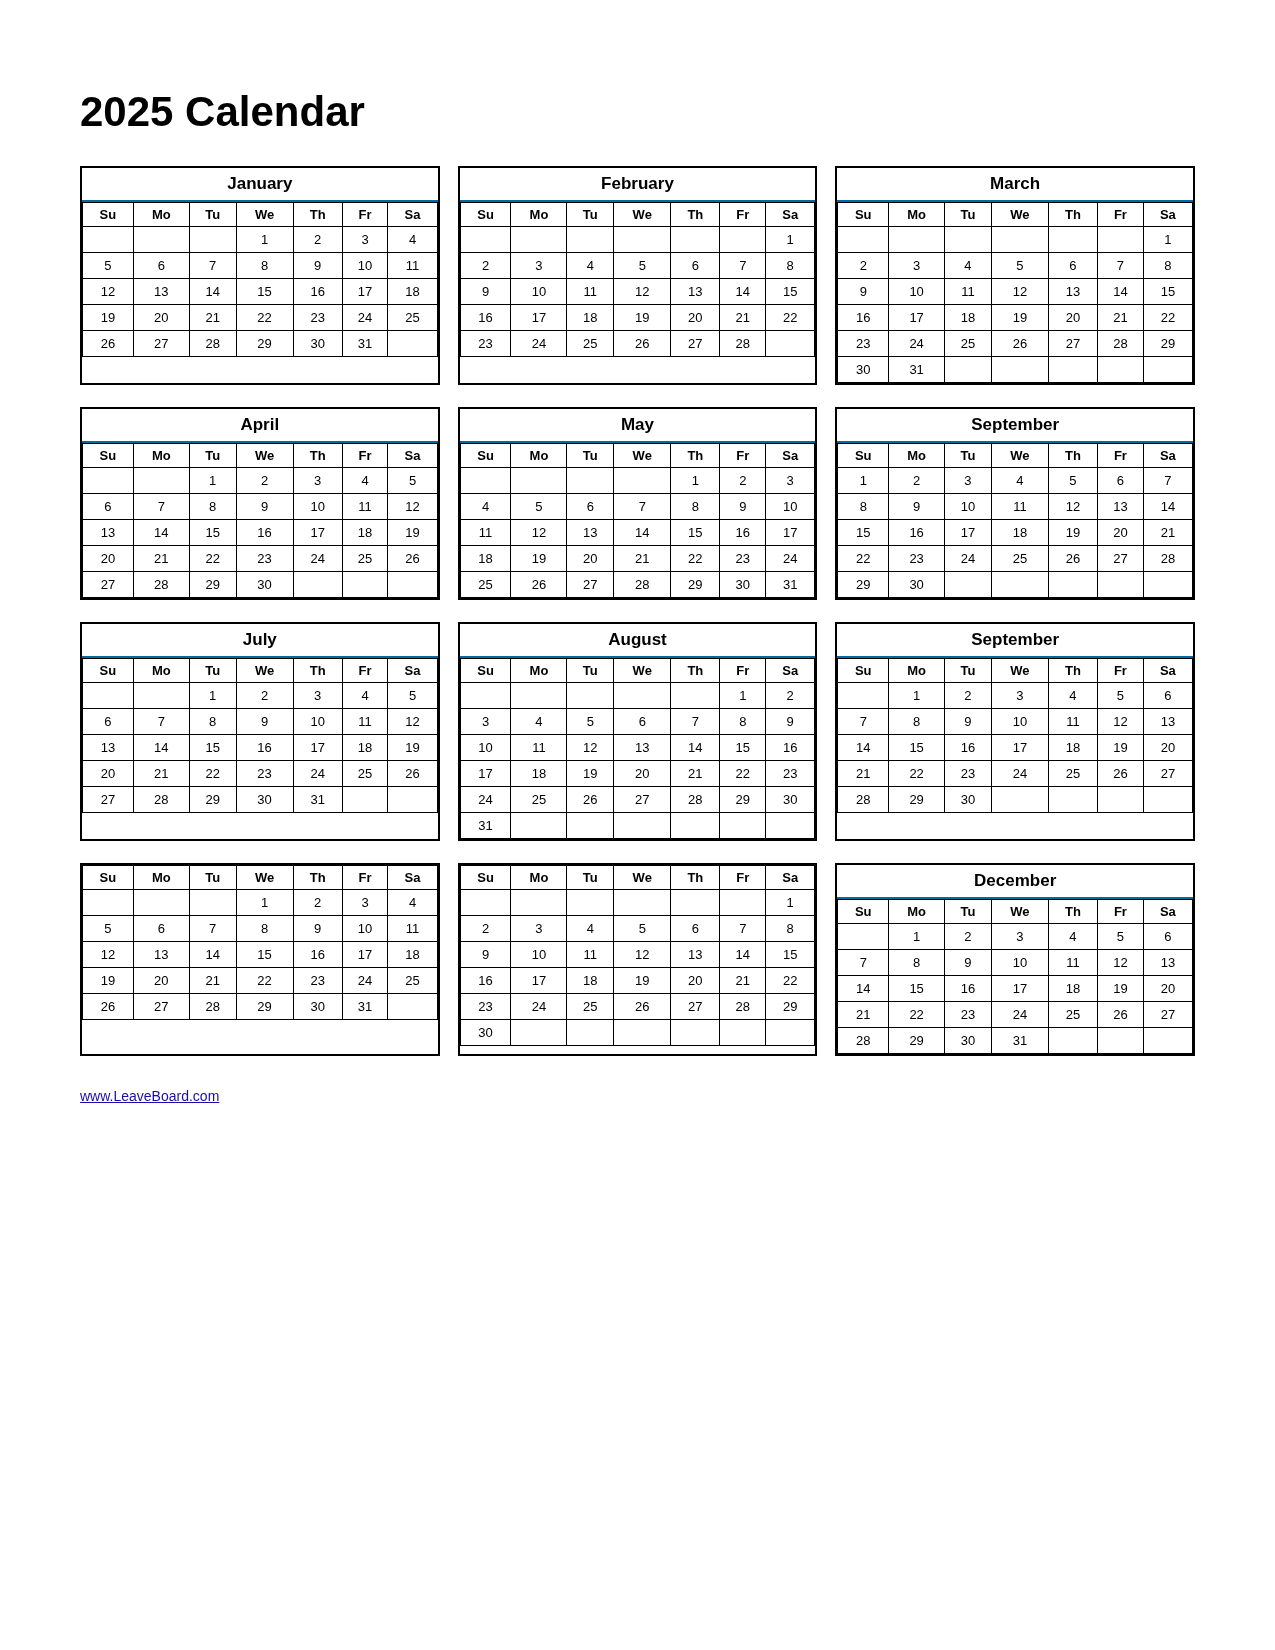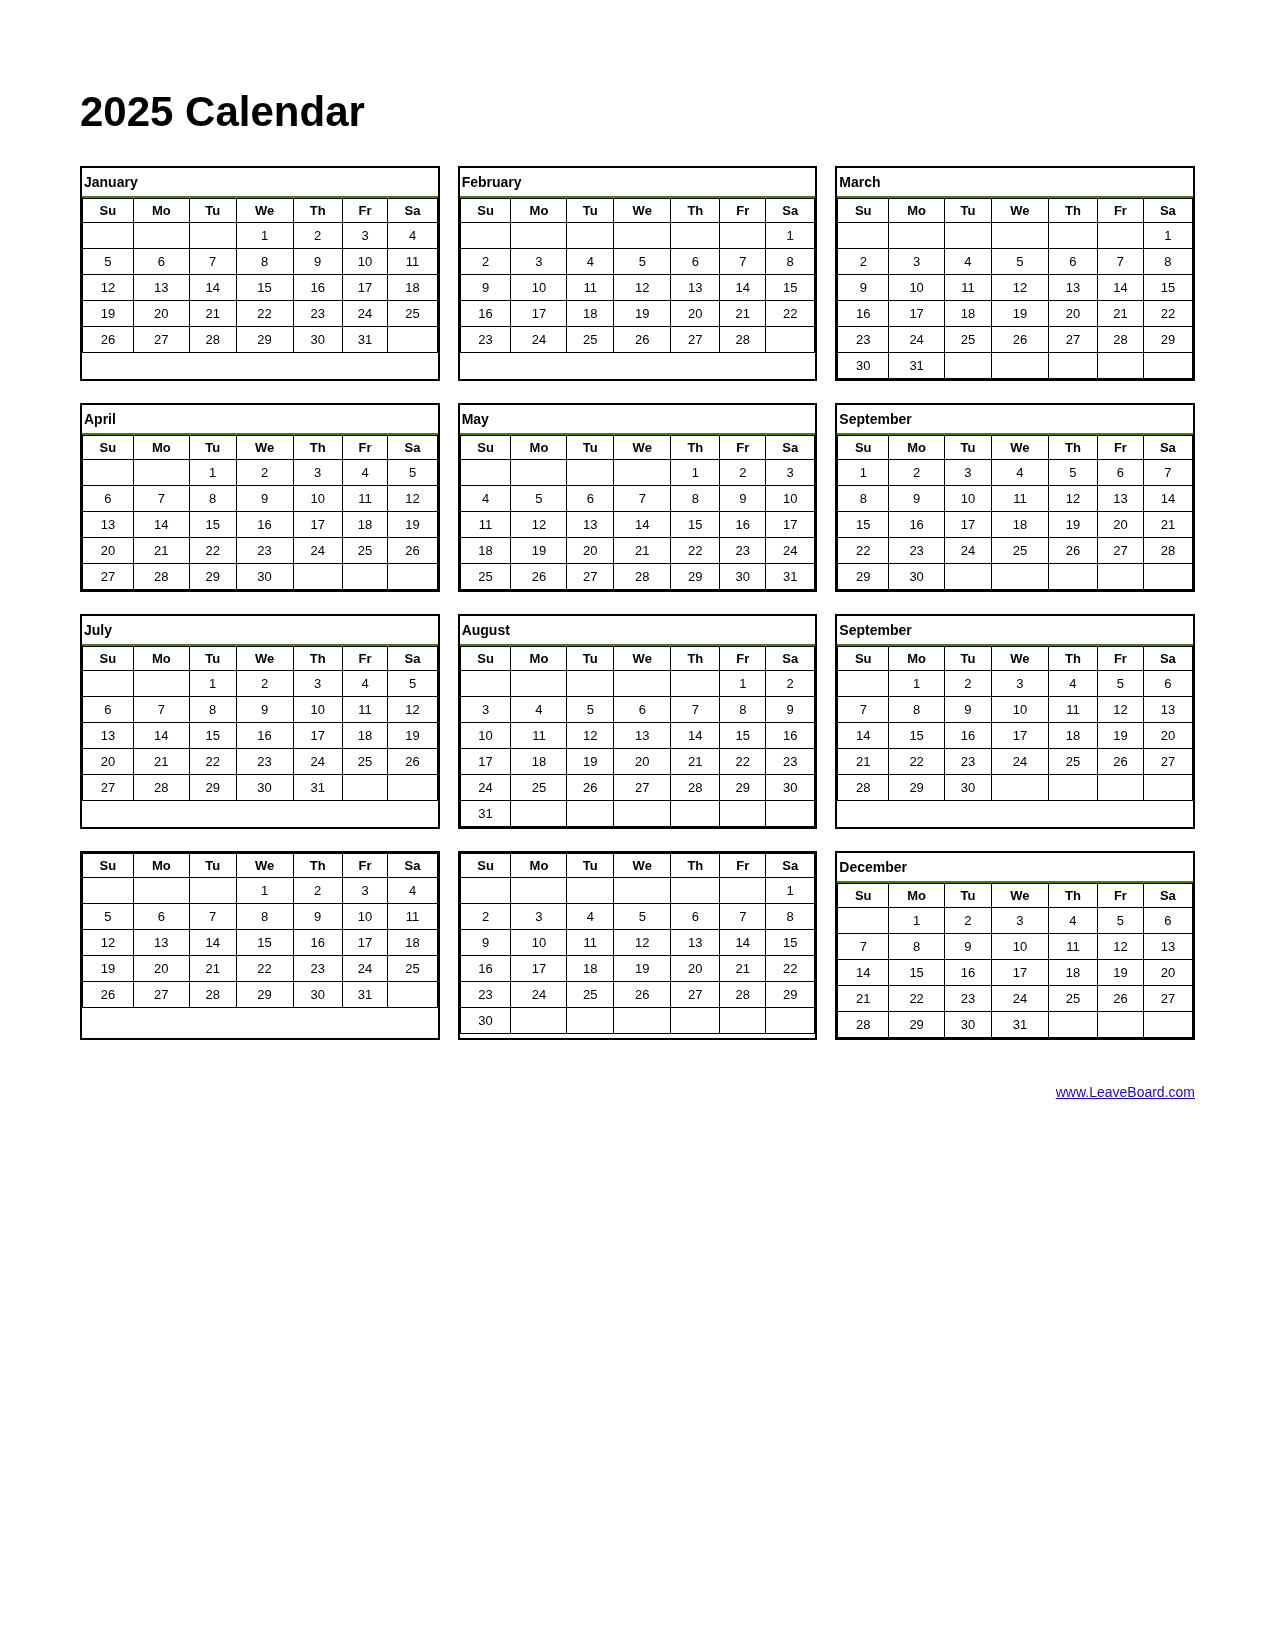--- a/index.html
+++ b/index.html
@@ -19,24 +19,25 @@
     }
     .calendar-grid {
       display: grid;
       grid-template-columns: repeat(3, 1fr);
       gap: 22px 18px;
     }
     .month-block {
       border: 2px solid #000;
     }
     .month-name {
+      text-align: center;
       font-weight: bold;
-      font-size: 14px;
+      font-size: 17px;
       padding: 6px 2px;
-      border-bottom: 2px solid #4d7c0f;
+      border-bottom: 2px solid #0369a1;
     }
     table {
       width: 100%;
       border-collapse: collapse;
     }
     table thead tr th {
       border: 1px solid #000;
       text-align: center;
       font-weight: bold;
       font-size: 13px;
@@ -44,22 +45,22 @@
       background: #fff;
     }
     table tbody tr td {
       border: 1px solid #000;
       text-align: center;
       font-size: 13px;
       padding: 4px 2px;
       height: 26px;
     }
     .footer-link {
-      text-align: right;
-      margin-top: 44px;
+      text-align: left;
+      margin-top: 32px;
       font-size: 14px;
       color: #1a0dab;
       text-decoration: underline;
     }
   </style>
 </head>
 <body>
 
 <h1>2025 Calendar</h1>
 

